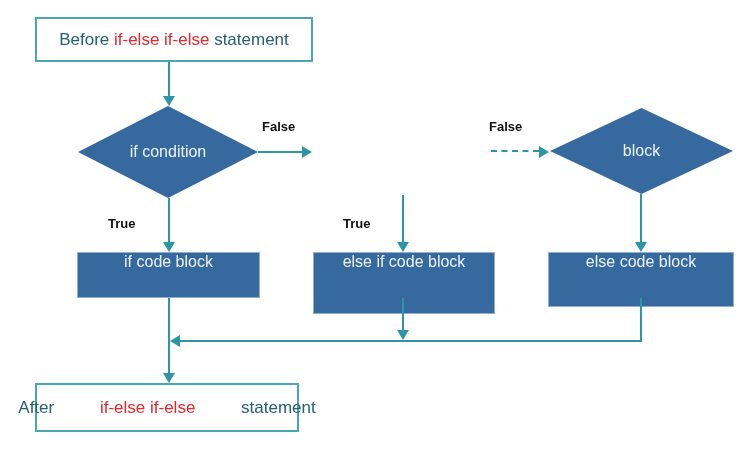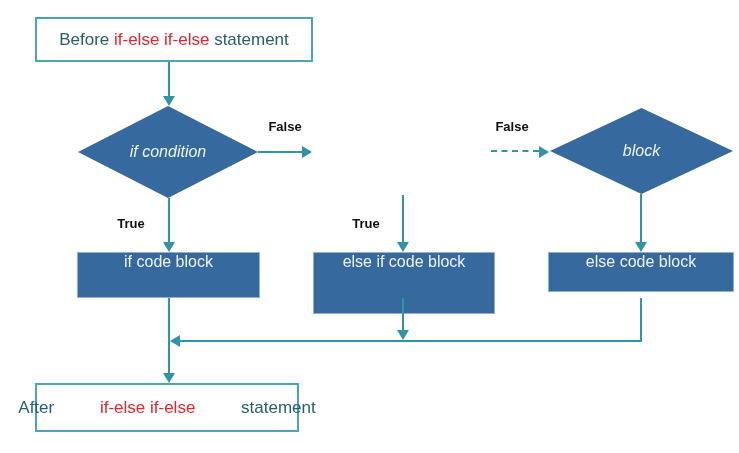--- a/index.html
+++ b/index.html
@@ -28,21 +28,20 @@
   .diamond {
     position: absolute;
     display: flex;
     align-items: center;
     justify-content: center;
     background: var(--node-fill, #36699e);
     color: var(--node-text, #eef3f9);
     font-size: 16px;
     clip-path: polygon(50% 0, 100% 50%, 50% 100%, 0 50%);
     text-align: center;
-    font-style: italic;
   }
   .proc-rect {
     position: absolute;
     display: flex;
     justify-content: center;
     background: var(--node-fill, #36699e);
     border: 1px solid #8fb0cf;
     color: var(--node-text, #eef3f9);
     font-size: 16px;
     box-sizing: border-box;
@@ -50,21 +49,20 @@
   .vline { position: absolute; width: 2px; background: var(--connector, #2d95a4); }
   .hline { position: absolute; height: 2px; background: var(--connector, #2d95a4); }
   .dashline { position: absolute; height: 0; border-top: 2px dashed var(--connector, #2d95a4); }
   .ah { position: absolute; width: 0; height: 0; }
   .ah.down  { border-left: 6px solid transparent; border-right: 6px solid transparent; border-top: 10px solid var(--connector, #2d95a4); }
   .ah.right { border-top: 6px solid transparent; border-bottom: 6px solid transparent; border-left: 10px solid var(--connector, #2d95a4); }
   .ah.left  { border-top: 6px solid transparent; border-bottom: 6px solid transparent; border-right: 10px solid var(--connector, #2d95a4); }
   .edge-label {
     position: absolute;
     width: 46px;
-    text-align: center;
     font-size: 13px;
     font-weight: bold;
     color: var(--edge-label-text, #111111);
   }
 </style>
 </head>
 <body>
 
 <div class="canvas">
 
@@ -104,21 +102,21 @@
 
   <div class="vline" style="left:640px; top:194px; height:48px;"></div>
   <div class="ah down" style="left:635px; top:242px;"></div>
 
   <div class="proc-rect" style="left:77px; top:252px; width:183px; height:46px;">
     <span>if code block</span>
   </div>
   <div class="proc-rect" style="left:313px; top:252px; width:182px; height:62px;">
     <span>else if code block</span>
   </div>
-  <div class="proc-rect" style="left:548px; top:252px; width:186px; height:40px;">
+  <div class="proc-rect" style="left:548px; top:252px; width:186px; height:55px;">
     <span>else code block</span>
   </div>
 
   <div class="vline" style="left:168px; top:298px; height:75px;"></div>
   <div class="ah down" style="left:163px; top:373px;"></div>
 
   <div class="vline" style="left:402px; top:298px; height:32px;"></div>
   <div class="ah down" style="left:397px; top:330px;"></div>
 
   <div class="vline" style="left:640px; top:298px; height:44px;"></div>

